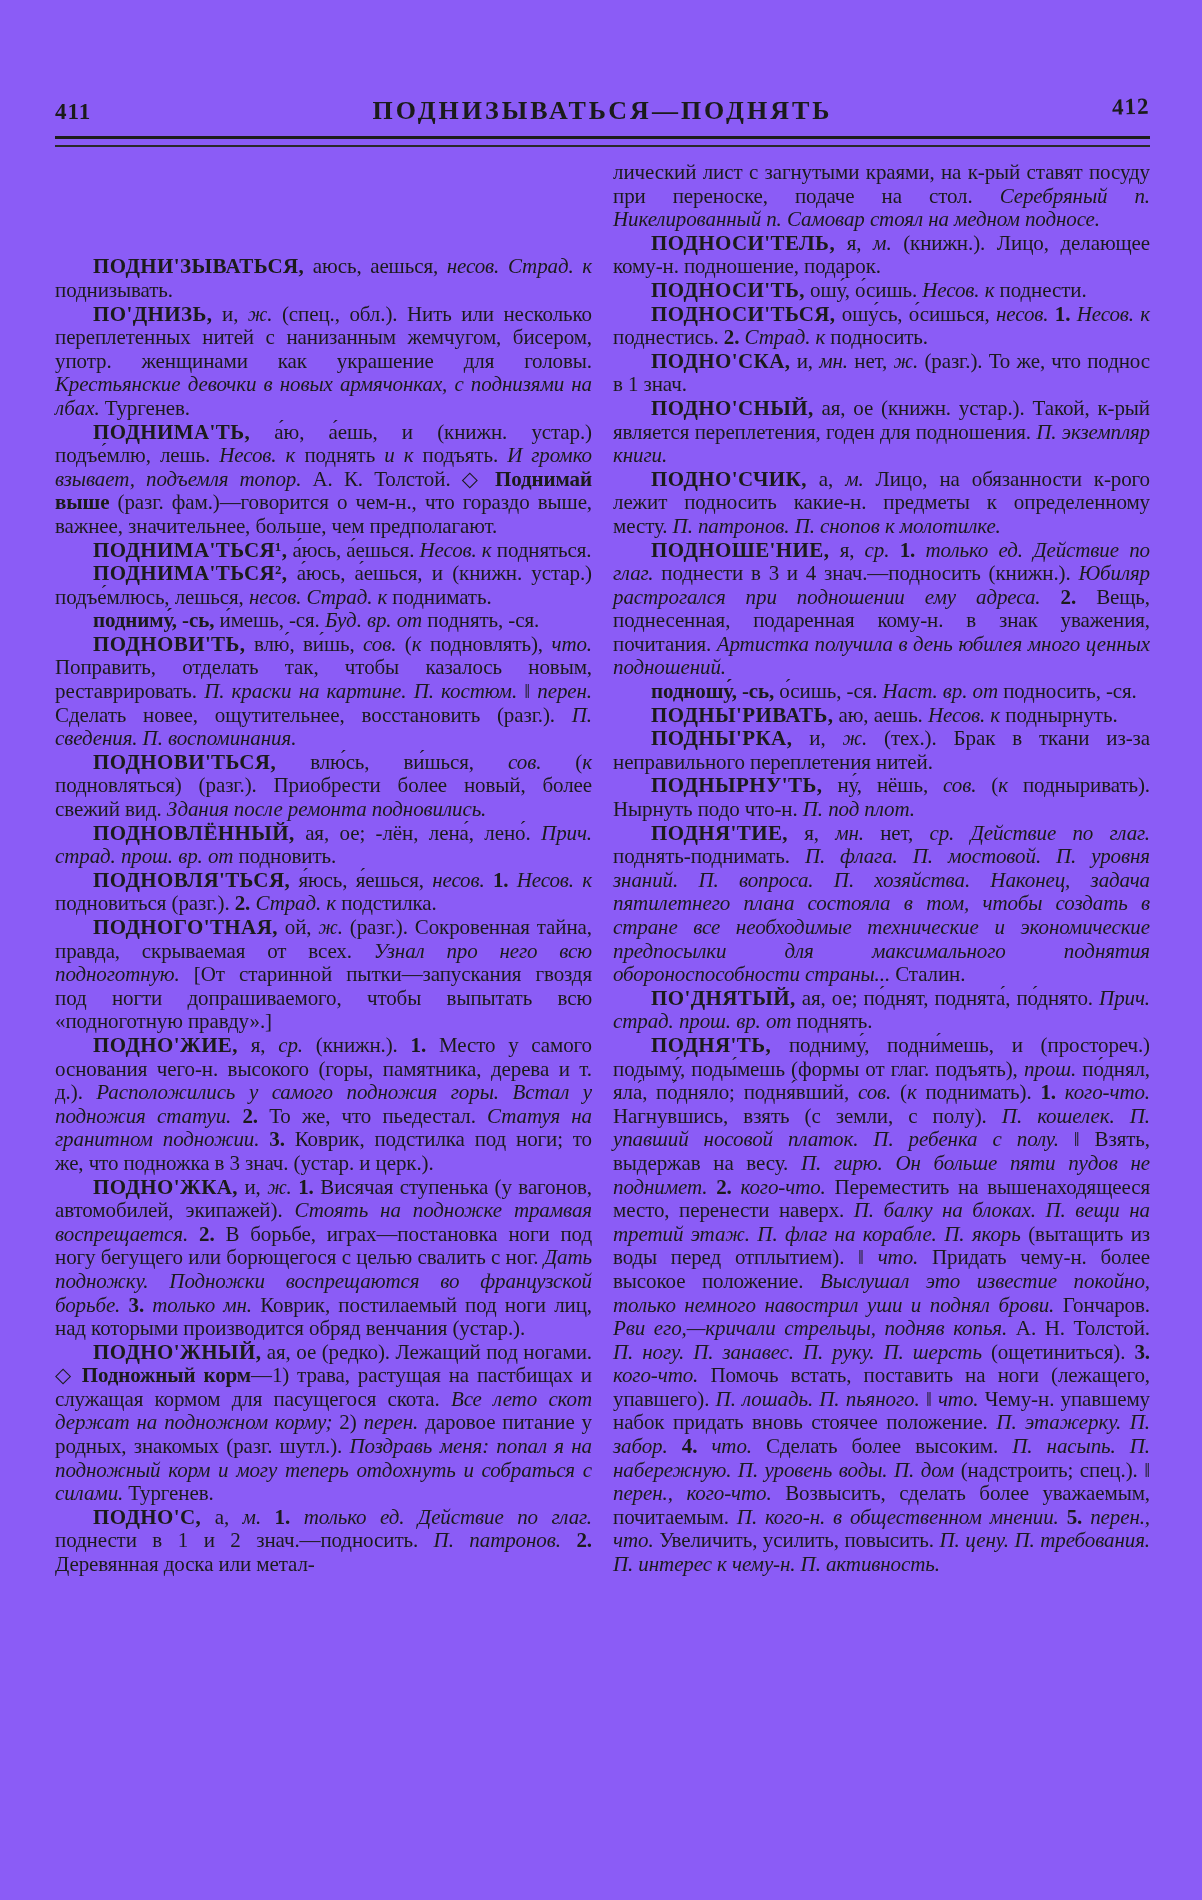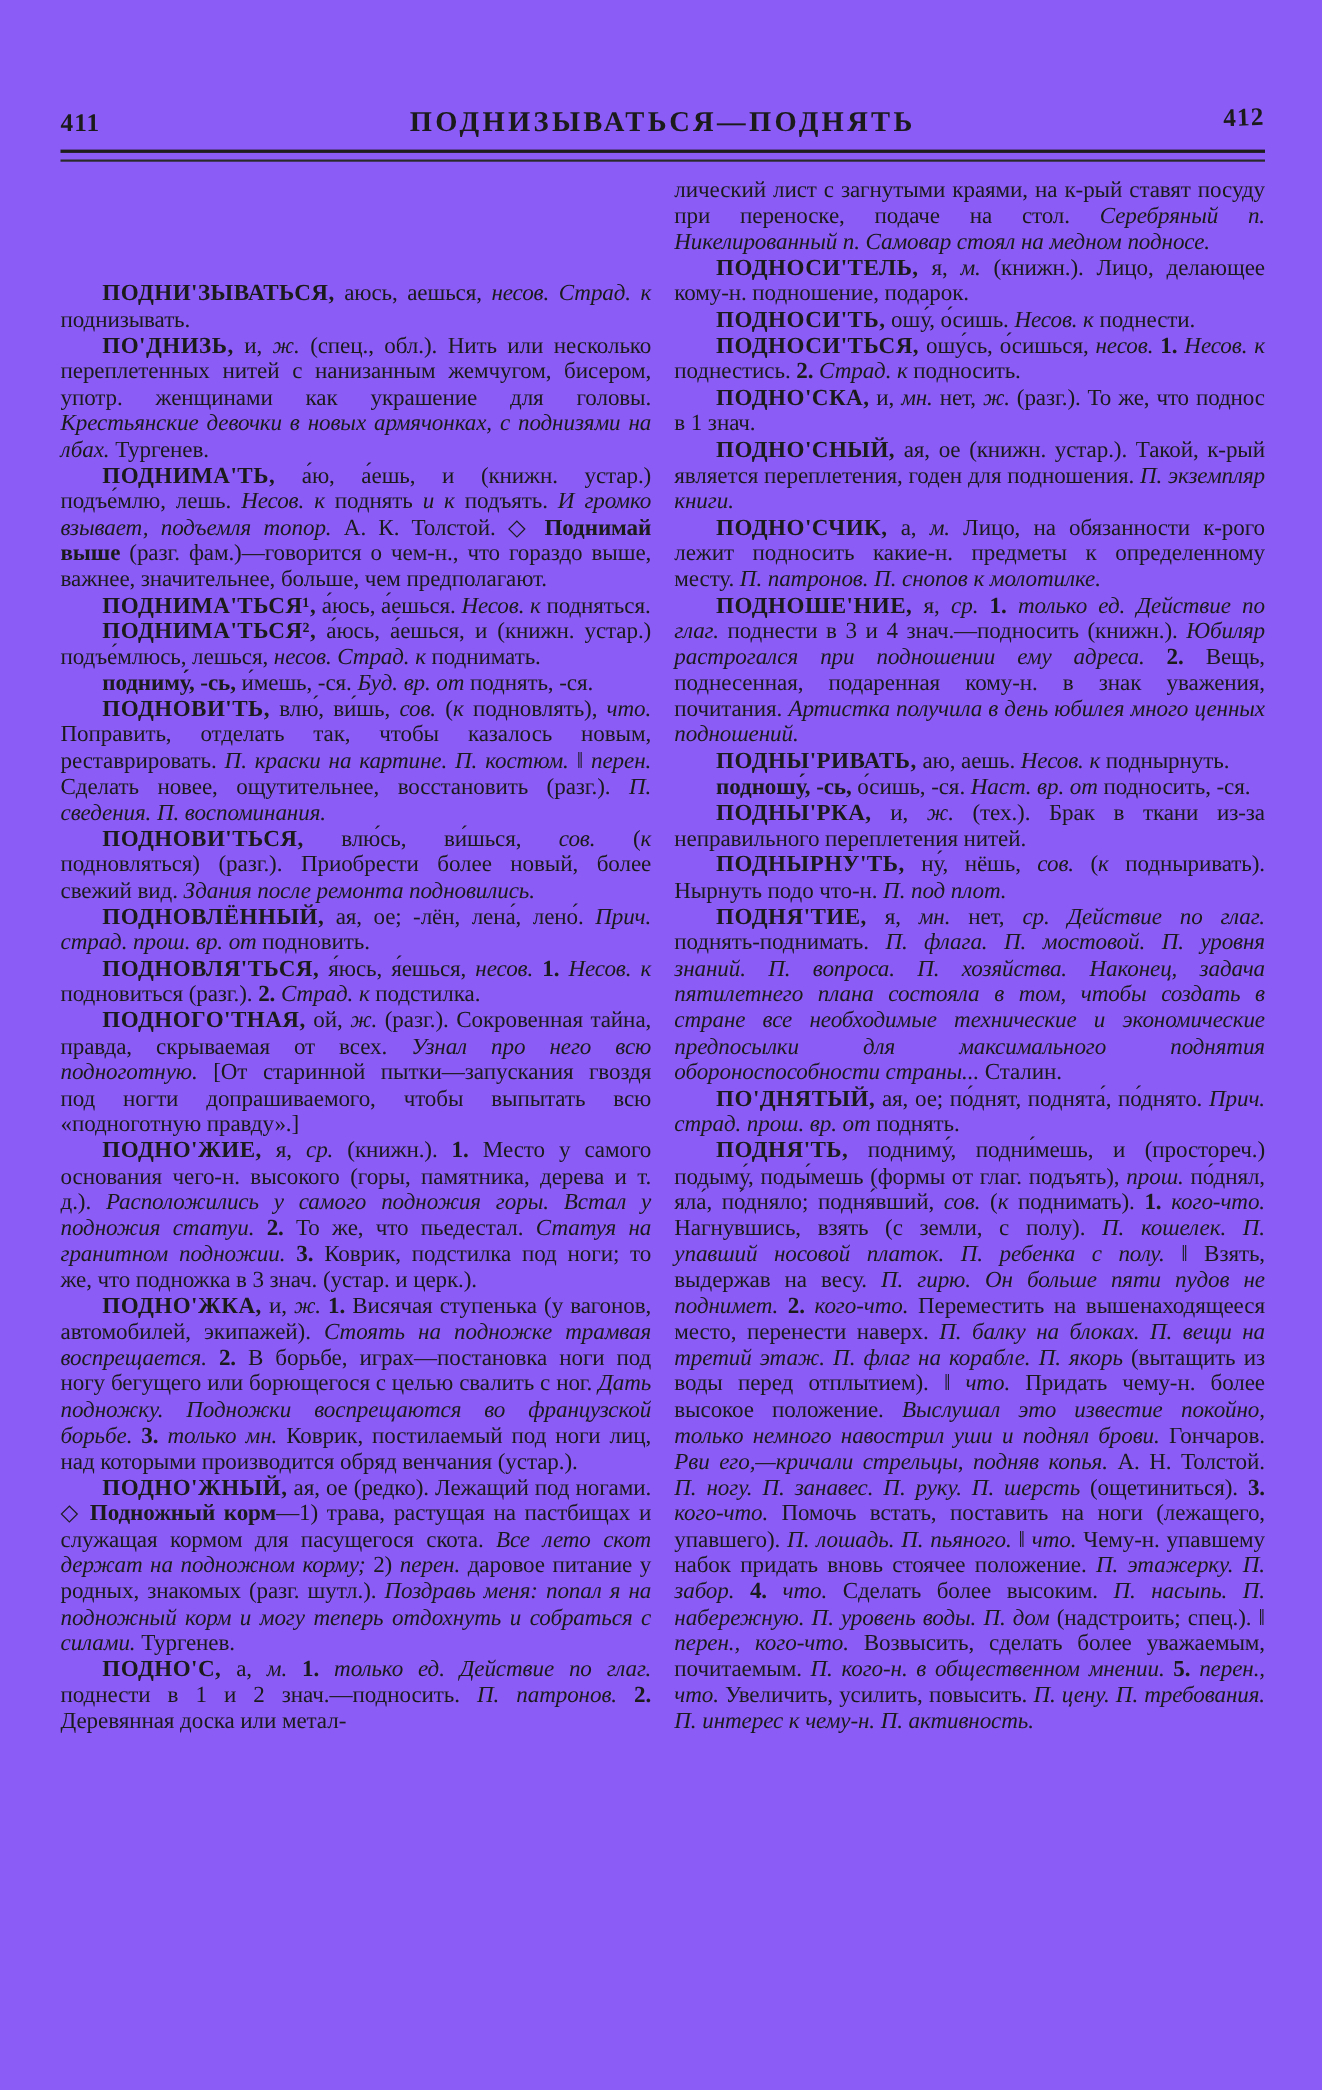--- a/index.html
+++ b/index.html
@@ -105,22 +105,22 @@
     <div class="divider"></div>
     <div class="col" id="col-right">
         <p class="entry cont"><span class="n">лический лист с загнутыми краями, на к-рый ставят посуду при переноске, подаче на стол. </span><span class="i">Серебряный п. Никелированный п. Самовар стоял на медном подносе.</span></p>
         <p class="entry"><span class="hw">ПОДНОСИ'ТЕЛЬ,</span><span class="n"> я, </span><span class="i">м.</span><span class="n"> (книжн.). Лицо, делающее кому-н. подношение, подарок.</span></p>
         <p class="entry"><span class="hw">ПОДНОСИ'ТЬ,</span><span class="n"> ошу́, о́сишь. </span><span class="i">Несов. к</span><span class="n"> поднести.</span></p>
         <p class="entry"><span class="hw">ПОДНОСИ'ТЬСЯ,</span><span class="n"> ошу́сь, о́сишься, </span><span class="i">несов.</span><span class="n"> </span><span class="b">1.</span><span class="n"> </span><span class="i">Несов. к</span><span class="n"> поднестись. </span><span class="b">2.</span><span class="n"> </span><span class="i">Страд. к</span><span class="n"> подносить.</span></p>
         <p class="entry"><span class="hw">ПОДНО'СКА,</span><span class="n"> и, </span><span class="i">мн.</span><span class="n"> нет, </span><span class="i">ж.</span><span class="n"> (разг.). То же, что поднос в 1 знач.</span></p>
         <p class="entry"><span class="hw">ПОДНО'СНЫЙ,</span><span class="n"> ая, ое (книжн. устар.). Такой, к-рый является переплетения, годен для подношения. </span><span class="i">П. экземпляр книги.</span></p>
         <p class="entry"><span class="hw">ПОДНО'СЧИК,</span><span class="n"> а, </span><span class="i">м.</span><span class="n"> Лицо, на обязанности к-рого лежит подносить какие-н. предметы к определенному месту. </span><span class="i">П. патронов. П. снопов к молотилке.</span></p>
         <p class="entry"><span class="hw">ПОДНОШЕ'НИЕ,</span><span class="n"> я, </span><span class="i">ср.</span><span class="n"> </span><span class="b">1.</span><span class="n"> </span><span class="i">только ед. Действие по глаг.</span><span class="n"> поднести в 3 и 4 знач.—подносить (книжн.). </span><span class="i">Юбиляр растрогался при подношении ему адреса.</span><span class="n"> </span><span class="b">2.</span><span class="n"> Вещь, поднесенная, подаренная кому-н. в знак уважения, почитания. </span><span class="i">Артистка получила в день юбилея много ценных подношений.</span></p>
+        <p class="entry"><span class="b">подношу́, -сь,</span><span class="n"> о́сишь, -ся. </span><span class="i">Наст. вр. от</span><span class="n"> подносить, -ся.</span></p>
         <p class="entry"><span class="hw">ПОДНЫ'РИВАТЬ,</span><span class="n"> аю, аешь. </span><span class="i">Несов. к</span><span class="n"> поднырнуть.</span></p>
-        <p class="entry"><span class="b">подношу́, -сь,</span><span class="n"> о́сишь, -ся. </span><span class="i">Наст. вр. от</span><span class="n"> подносить, -ся.</span></p>
         <p class="entry"><span class="hw">ПОДНЫ'РКА,</span><span class="n"> и, </span><span class="i">ж.</span><span class="n"> (тех.). Брак в ткани из-за неправильного переплетения нитей.</span></p>
         <p class="entry"><span class="hw">ПОДНЫРНУ'ТЬ,</span><span class="n"> ну́, нёшь, </span><span class="i">сов.</span><span class="n"> (</span><span class="i">к</span><span class="n"> подныривать). Нырнуть подо что-н. </span><span class="i">П. под плот.</span></p>
         <p class="entry"><span class="hw">ПОДНЯ'ТИЕ,</span><span class="n"> я, </span><span class="i">мн.</span><span class="n"> нет, </span><span class="i">ср. Действие по глаг.</span><span class="n"> поднять-поднимать. </span><span class="i">П. флага. П. мостовой. П. уровня знаний. П. вопроса. П. хозяйства. Наконец, задача пятилетнего плана состояла в том, чтобы создать в стране все необходимые технические и экономические предпосылки для максимального поднятия обороноспособности страны...</span><span class="n"> Сталин.</span></p>
         <p class="entry"><span class="hw">ПО'ДНЯТЫЙ,</span><span class="n"> ая, ое; по́днят, поднята́, по́днято. </span><span class="i">Прич. страд. прош. вр. от</span><span class="n"> поднять.</span></p>
         <p class="entry"><span class="hw">ПОДНЯ'ТЬ,</span><span class="n"> подниму́, подни́мешь, и (простореч.) подыму́, поды́мешь (формы от глаг. подъять), </span><span class="i">прош.</span><span class="n"> по́днял, яла́, по́дняло; подня́вший, </span><span class="i">сов.</span><span class="n"> (</span><span class="i">к</span><span class="n"> поднимать). </span><span class="b">1.</span><span class="n"> </span><span class="i">кого-что.</span><span class="n"> Нагнувшись, взять (с земли, с полу). </span><span class="i">П. кошелек. П. упавший носовой платок. П. ребенка с полу.</span><span class="n"> ‖ Взять, выдержав на весу. </span><span class="i">П. гирю. Он больше пяти пудов не поднимет.</span><span class="n"> </span><span class="b">2.</span><span class="n"> </span><span class="i">кого-что.</span><span class="n"> Переместить на вышенаходящееся место, перенести наверх. </span><span class="i">П. балку на блоках. П. вещи на третий этаж. П. флаг на корабле. П. якорь</span><span class="n"> (вытащить из воды перед отплытием). ‖ </span><span class="i">что.</span><span class="n"> Придать чему-н. более высокое положение. </span><span class="i">Выслушал это известие покойно, только немного навострил уши и поднял брови.</span><span class="n"> Гончаров. </span><span class="i">Рви его,—кричали стрельцы, подняв копья.</span><span class="n"> А. Н. Толстой. </span><span class="i">П. ногу. П. занавес. П. руку. П. шерсть</span><span class="n"> (ощетиниться). </span><span class="b">3.</span><span class="n"> </span><span class="i">кого-что.</span><span class="n"> Помочь встать, поставить на ноги (лежащего, упавшего). </span><span class="i">П. лошадь. П. пьяного.</span><span class="n"> ‖ </span><span class="i">что.</span><span class="n"> Чему-н. упавшему набок придать вновь стоячее положение. </span><span class="i">П. этажерку. П. забор.</span><span class="n"> </span><span class="b">4.</span><span class="n"> </span><span class="i">что.</span><span class="n"> Сделать более высоким. </span><span class="i">П. насыпь. П. набережную. П. уровень воды. П. дом</span><span class="n"> (надстроить; спец.). ‖ </span><span class="i">перен., кого-что.</span><span class="n"> Возвысить, сделать более уважаемым, почитаемым. </span><span class="i">П. кого-н. в общественном мнении.</span><span class="n"> </span><span class="b">5.</span><span class="n"> </span><span class="i">перен., что.</span><span class="n"> Увеличить, усилить, повысить. </span><span class="i">П. цену. П. требования. П. интерес к чему-н. П. активность.</span></p>
       </div>
   </div>
 
 </div>
 

